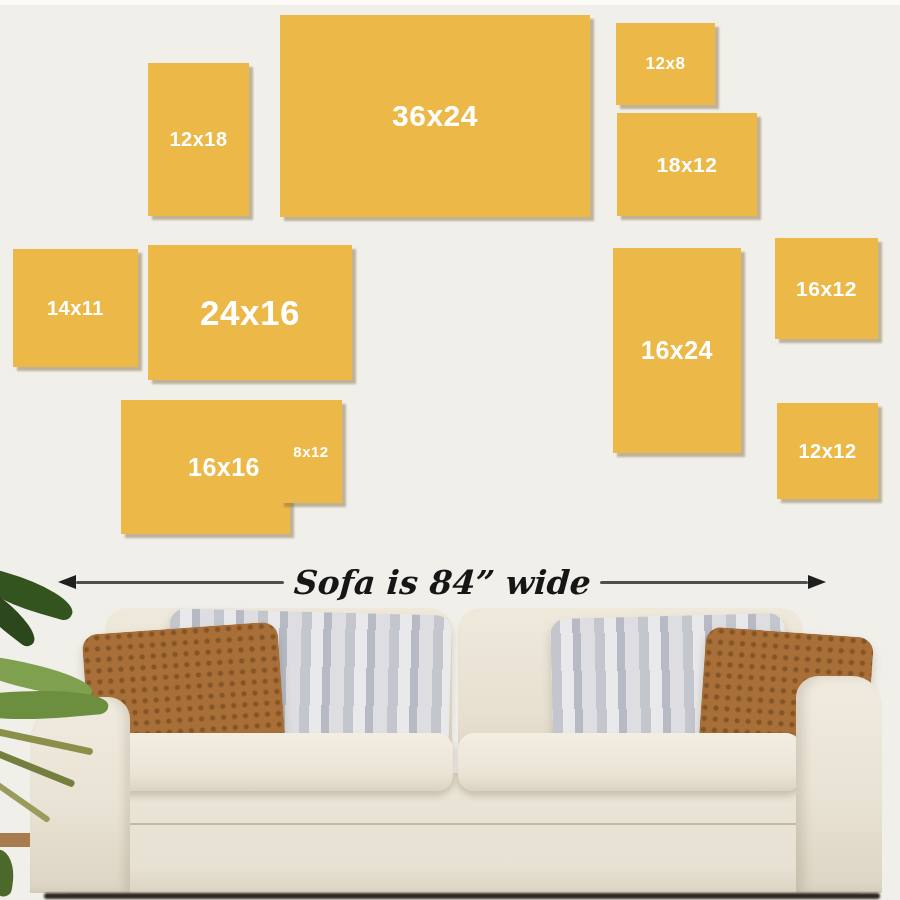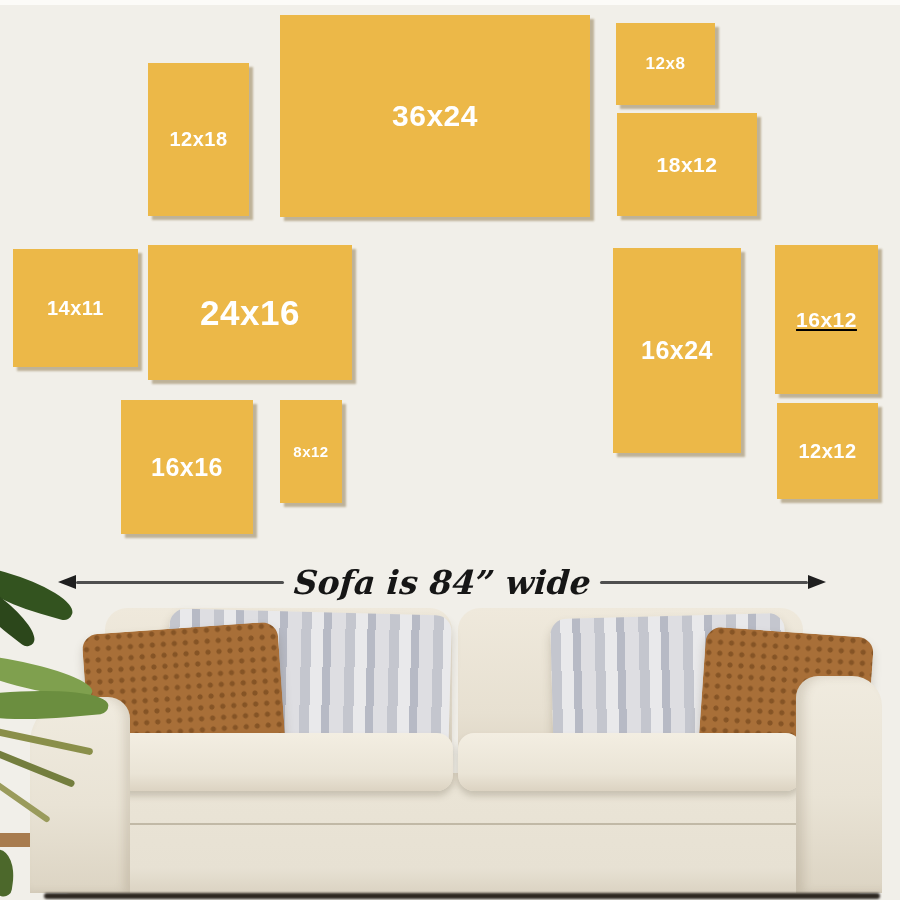--- a/index.html
+++ b/index.html
@@ -98,24 +98,24 @@
       </div>
       <div class="frame" style="left: 13px; top: 249px; width: 125px; height: 118px;">
         <span style="font-size: 20px;">14x11</span>
       </div>
       <div class="frame" style="left: 148px; top: 245px; width: 204px; height: 135px;">
         <span style="font-size: 35px;">24x16</span>
       </div>
       <div class="frame" style="left: 613px; top: 248px; width: 128px; height: 205px;">
         <span style="font-size: 25px;">16x24</span>
       </div>
-      <div class="frame" style="left: 775px; top: 245px; width: 103px; height: 149px; text-decoration: underline;">
+      <div class="frame" style="left: 775px; top: 238px; width: 103px; height: 101px;">
         <span style="font-size: 21px;">16x12</span>
       </div>
-      <div class="frame" style="left: 121px; top: 400px; width: 132px; height: 134px;">
+      <div class="frame" style="left: 121px; top: 400px; width: 132px; height: 134px; padding-left: 37px;">
         <span style="font-size: 25px;">16x16</span>
       </div>
       <div class="frame" style="left: 280px; top: 400px; width: 62px; height: 103px;">
         <span style="font-size: 15px;">8x12</span>
       </div>
       <div class="frame" style="left: 777px; top: 403px; width: 101px; height: 96px;">
         <span style="font-size: 20px;">12x12</span>
       </div>
     </div>
 

